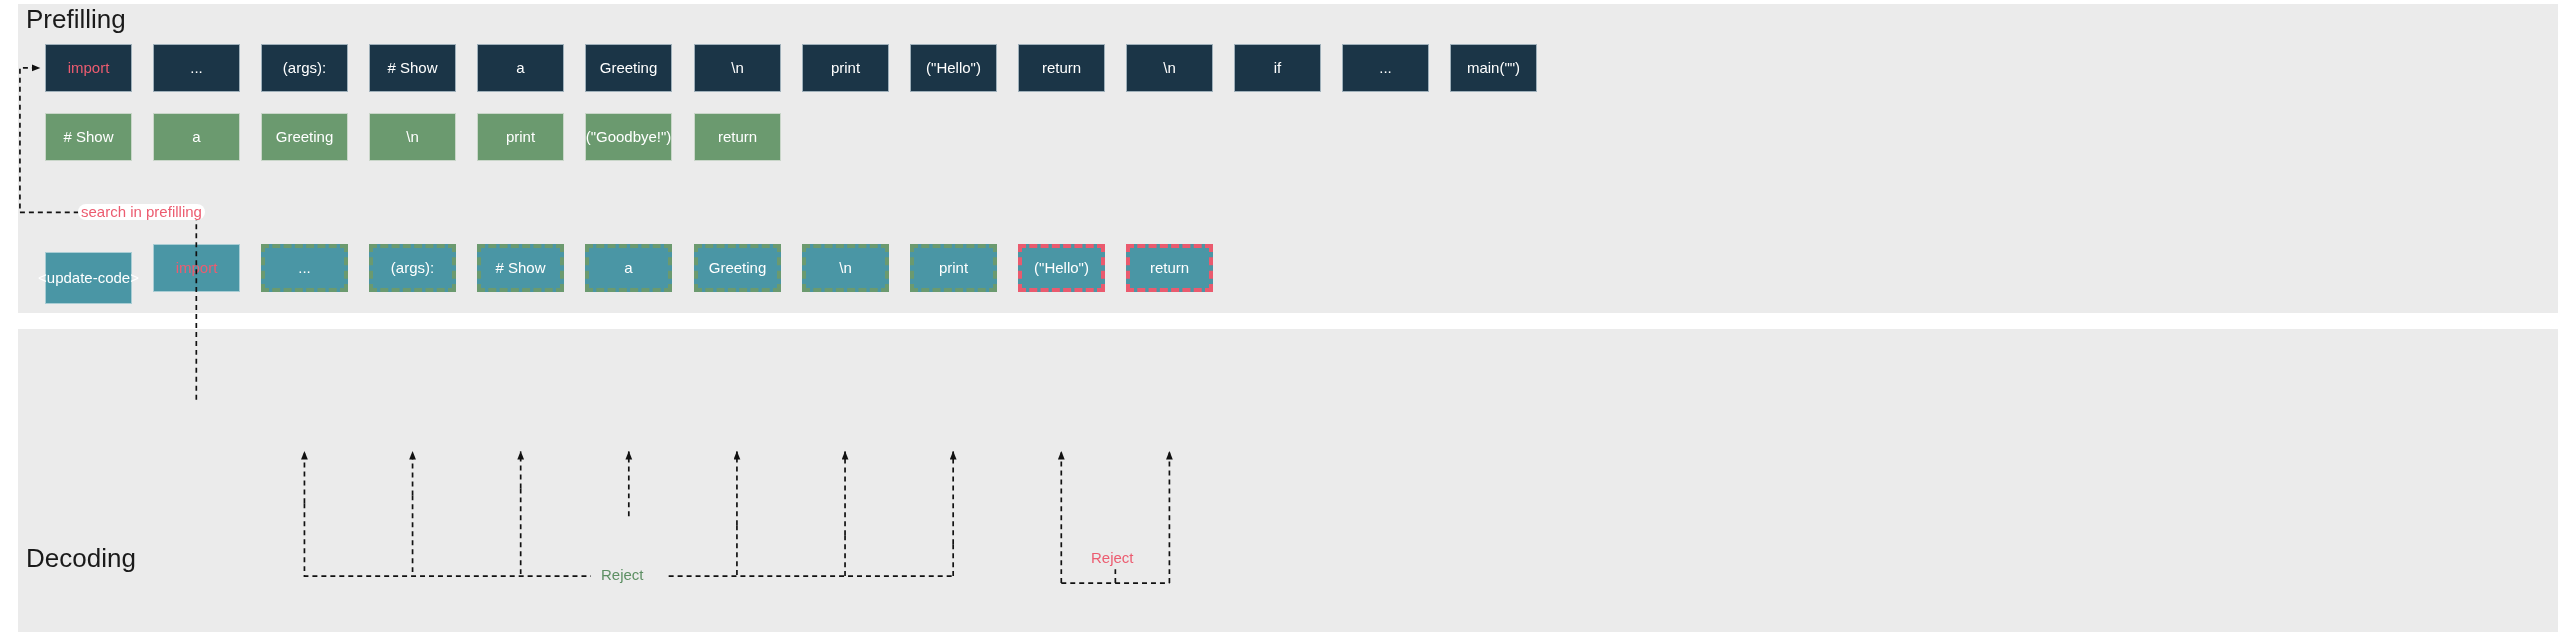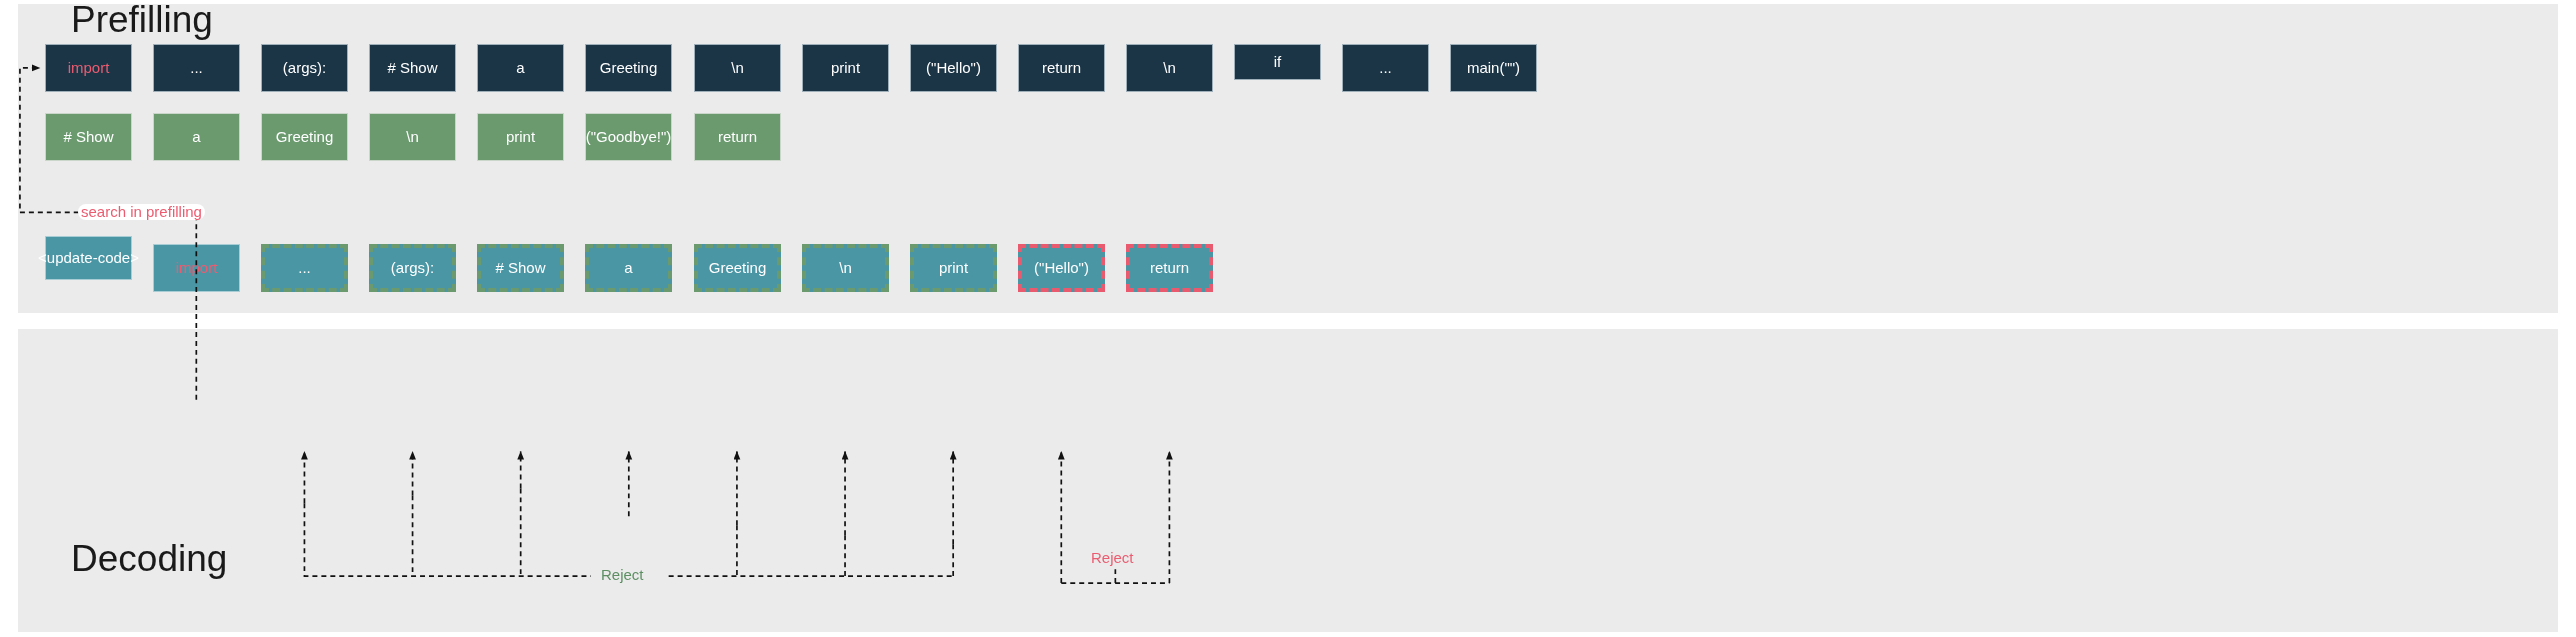--- a/index.html
+++ b/index.html
@@ -7,22 +7,22 @@
     font-family:"Liberation Sans","DejaVu Sans",sans-serif;
     width:2576px;height:638px;overflow:hidden;position:relative;
   }
   #root{position:relative;width:2576px;height:638px;background:#ffffff;}
 
   .panel{position:absolute;background:#ebebeb;}
   #prefill-panel{left:18px;top:4px;width:2540px;height:309px;}
   #decode-panel{left:18px;top:329px;width:2540px;height:303px;}
 
   .section-title{
-    position:absolute;color:#1a1a1a;font-size:37px;line-height:29px;
-    letter-spacing:0px;white-space:nowrap;margin-left:45px;
+    position:absolute;color:#1a1a1a;font-size:26px;line-height:29px;
+    letter-spacing:0px;white-space:nowrap;
   }
   #prefill-title{left:26px;top:5px;}
   #decode-title{left:26px;top:544px;}
 
   
   .tok{
     position:absolute;display:flex;align-items:center;justify-content:center;
     color:#ffffff;font-size:15px;line-height:16px;white-space:nowrap;
     box-sizing:border-box;text-align:center;
   }
@@ -84,21 +84,21 @@
   </div>
   <div class="tok dark" style="left:910px;top:44px;width:87px;height:48px;">
     <span class="lbl">("Hello")</span>
   </div>
   <div class="tok dark" style="left: 1018px; top: 44px; width: 87px; height: 48px;">
     <span class="lbl">return</span>
   </div>
   <div class="tok dark" style="left:1126px;top:44px;width:87px;height:48px;">
     <span class="lbl">\n</span>
   </div>
-  <div class="tok dark" style="left: 1234px; top: 44px; width: 87px; height: 36px;">
+  <div class="tok dark" style="left: 1234px; top: 44px; width: 87px; height: 48px;">
     <span class="lbl">if</span>
   </div>
   <div class="tok dark" style="left:1342px;top:44px;width:87px;height:48px;">
     <span class="lbl">...</span>
   </div>
   <div class="tok dark" style="left: 1450px; top: 44px; width: 87px; height: 48px;">
     <span class="lbl">main("")</span>
   </div>
 
   <div class="tok green" style="left:45px;top:113px;width:87px;height:48px;">
@@ -120,21 +120,21 @@
     <span class="lbl">("Goodbye!")</span>
   </div>
   <div class="tok green" style="left: 694px; top: 113px; width: 87px; height: 48px;">
     <span class="lbl">return</span>
   </div>
 
   <div class="panel" id="decode-panel"></div>
 
   <div class="section-title" id="decode-title">Decoding</div>
 
-  <div class="tok teal" style="left:45px;top:236px;width:87px;height:44px;">
+  <div class="tok teal" style="left:45px;top:252px;width:87px;height:52px;">
     <span class="lbl">&lt;update-code&gt;</span>
   </div>
   <div class="tok teal redtext" style="left: 153px; top: 244px; width: 87px; height: 48px;">
     <span class="lbl">import</span>
   </div>
   <div class="tok teal-accept" style="left: 261px; top: 244px; width: 87px; height: 48px;">
     <span class="lbl">...</span>
   </div>
   <div class="tok teal-accept" style="left: 369px; top: 244px; width: 87px; height: 48px;">
     <span class="lbl">(args):</span>

